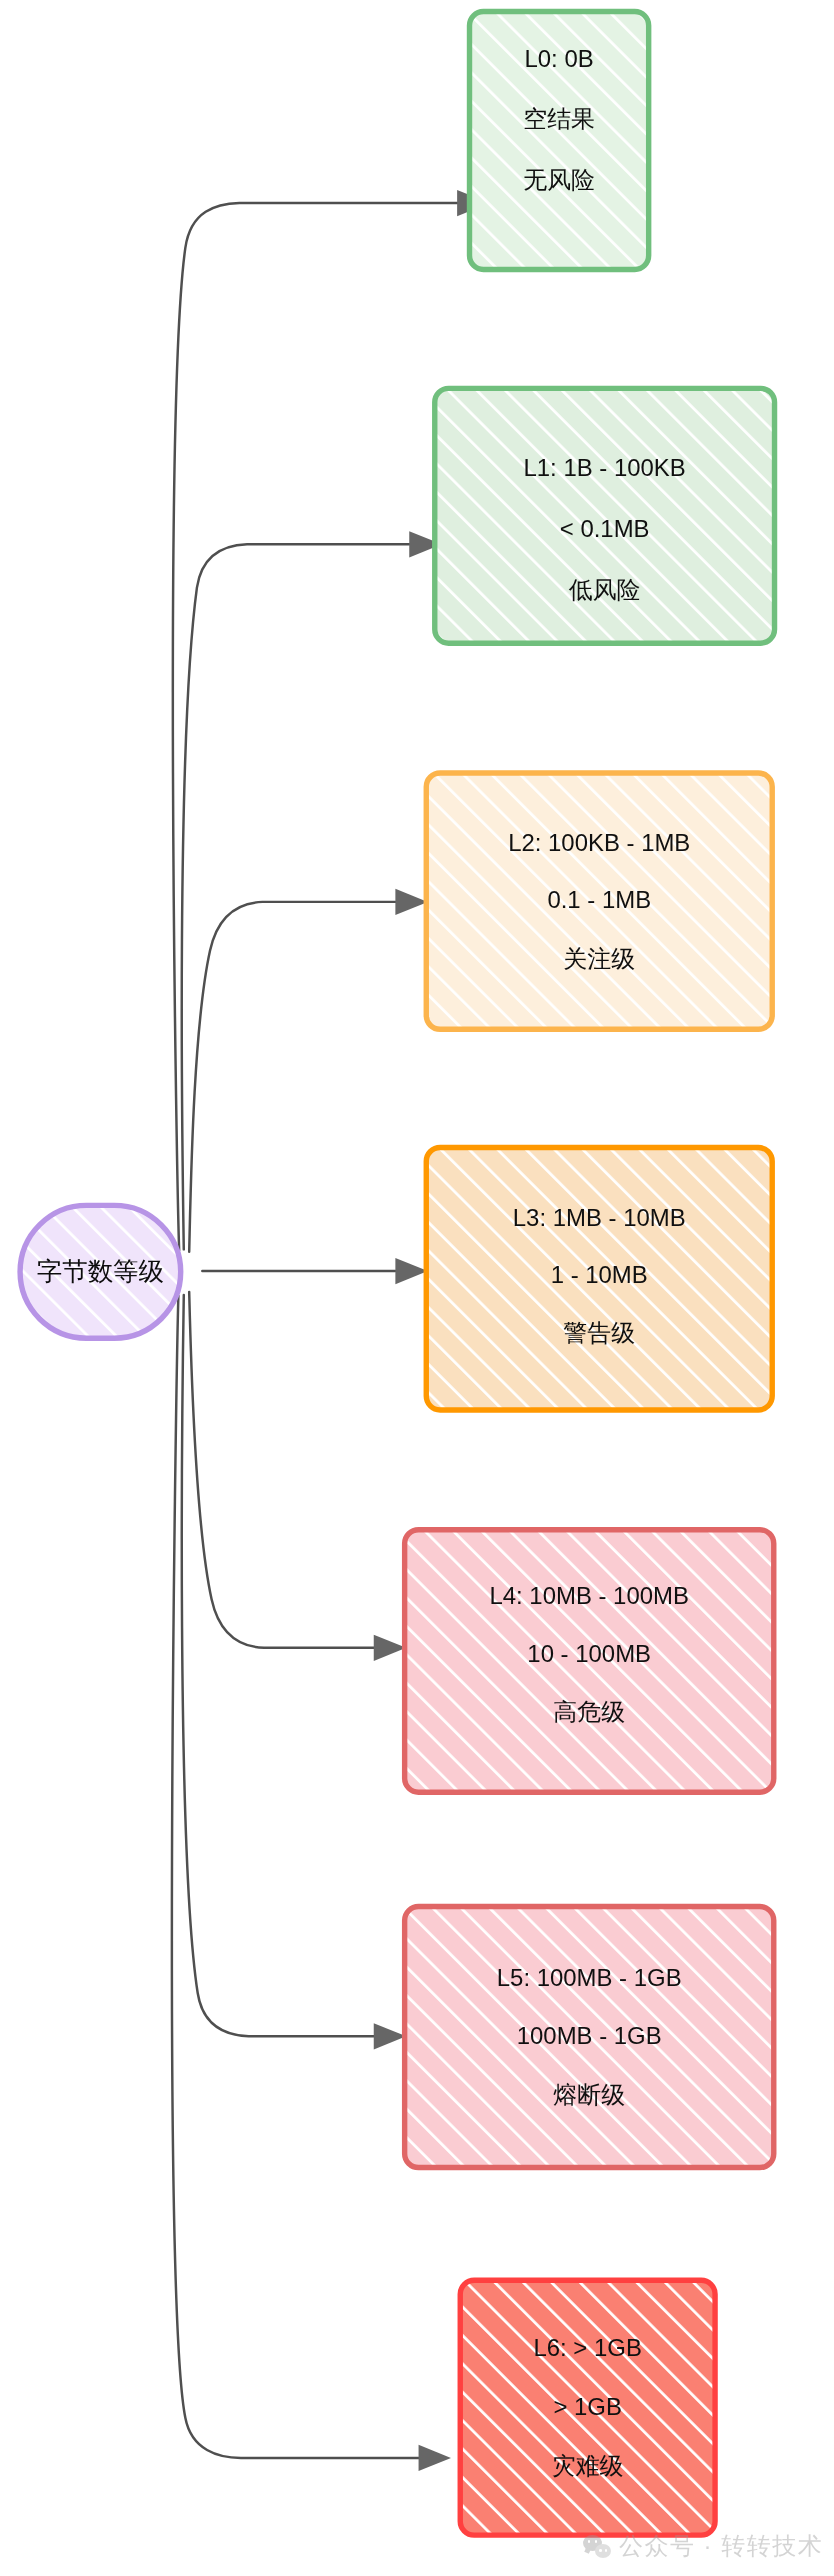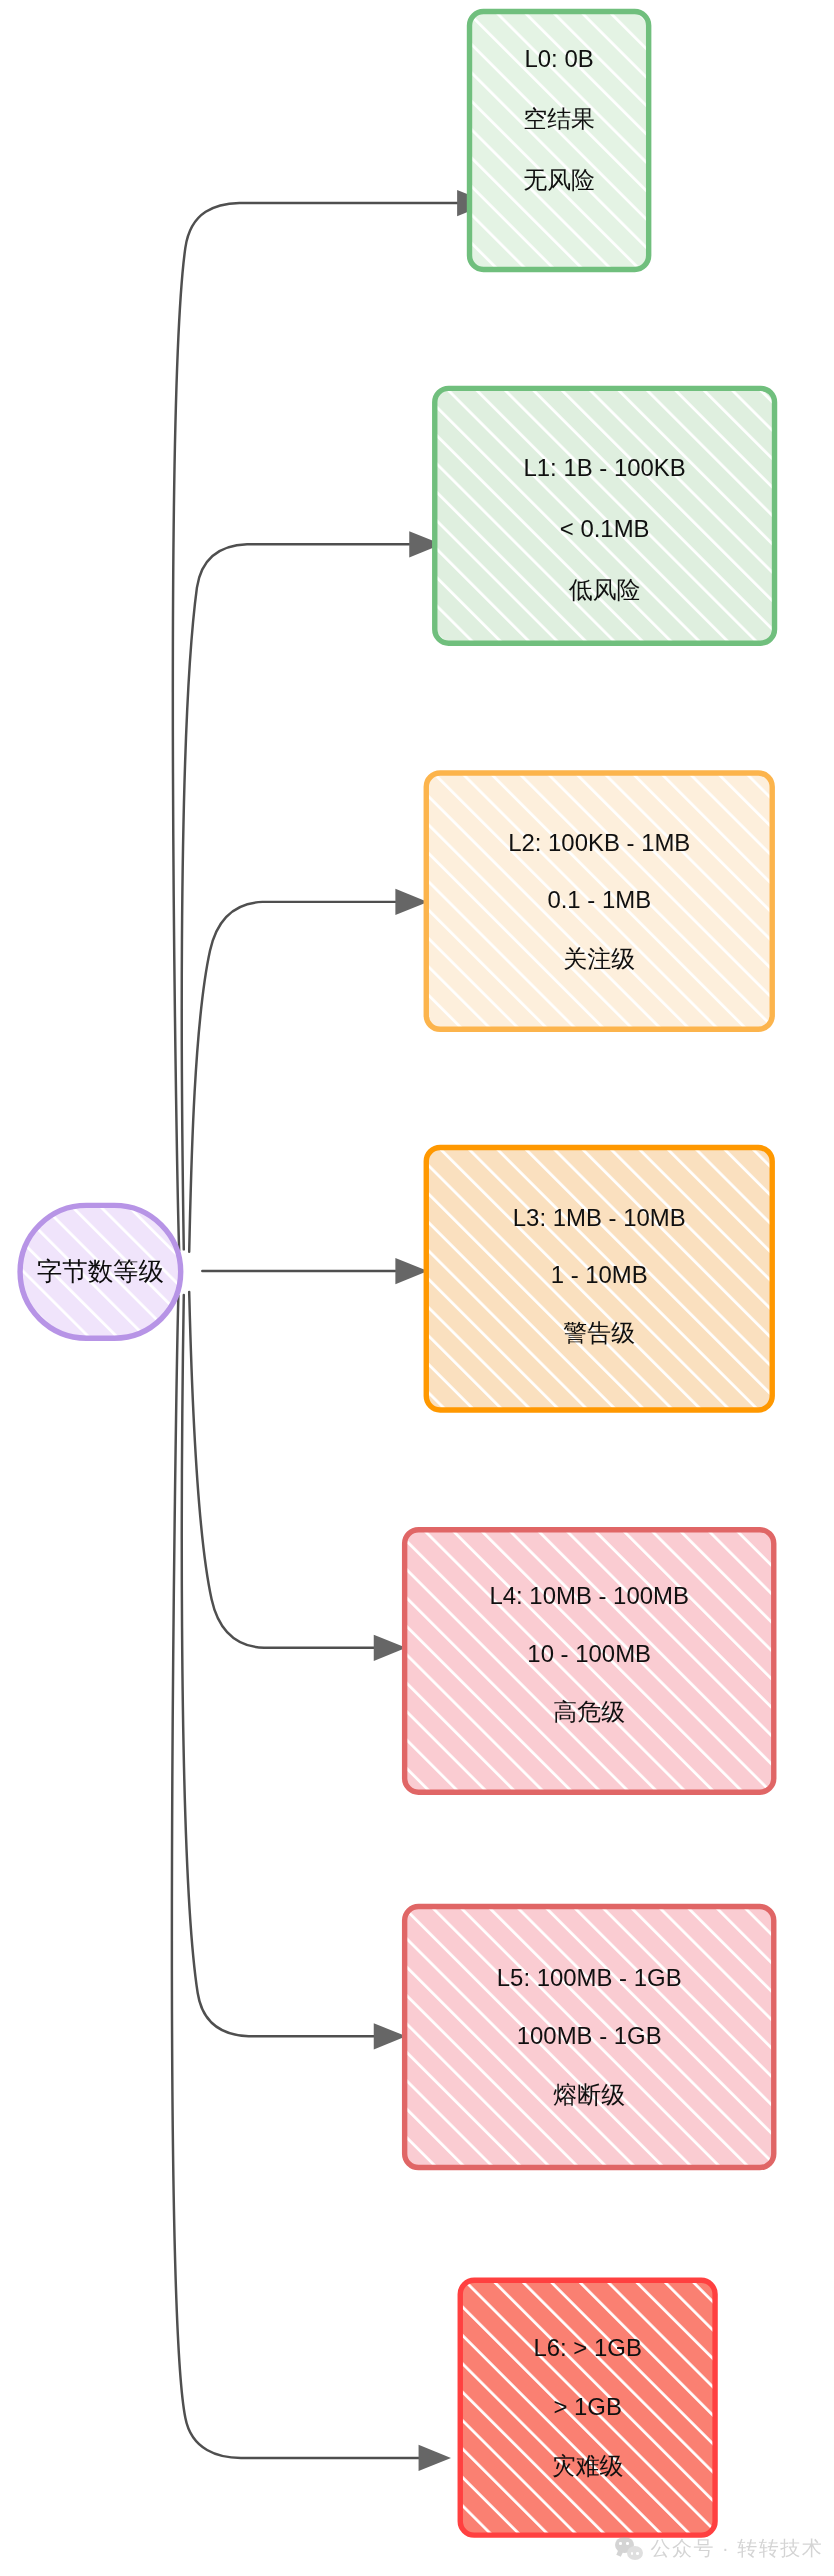--- a/index.html
+++ b/index.html
@@ -59,21 +59,21 @@
     right: 10.8px;
     bottom: 14px;
     display: flex;
     align-items: center;
     gap: 7.7px;
     opacity: 0.42;
     pointer-events: none;
   }
   #watermark .wm-text {
     font-family: "Liberation Sans", "DejaVu Sans", sans-serif;
-    font-size: 20px;
+    font-size: 24px;
     color: #9a9a9a;
     letter-spacing: 1.5px;
     white-space: nowrap;
     text-align: center;
   }
   #watermark .wm-logo {
     width: 28px;
     height: 23px;
     position: relative;
     flex: 0 0 auto;

